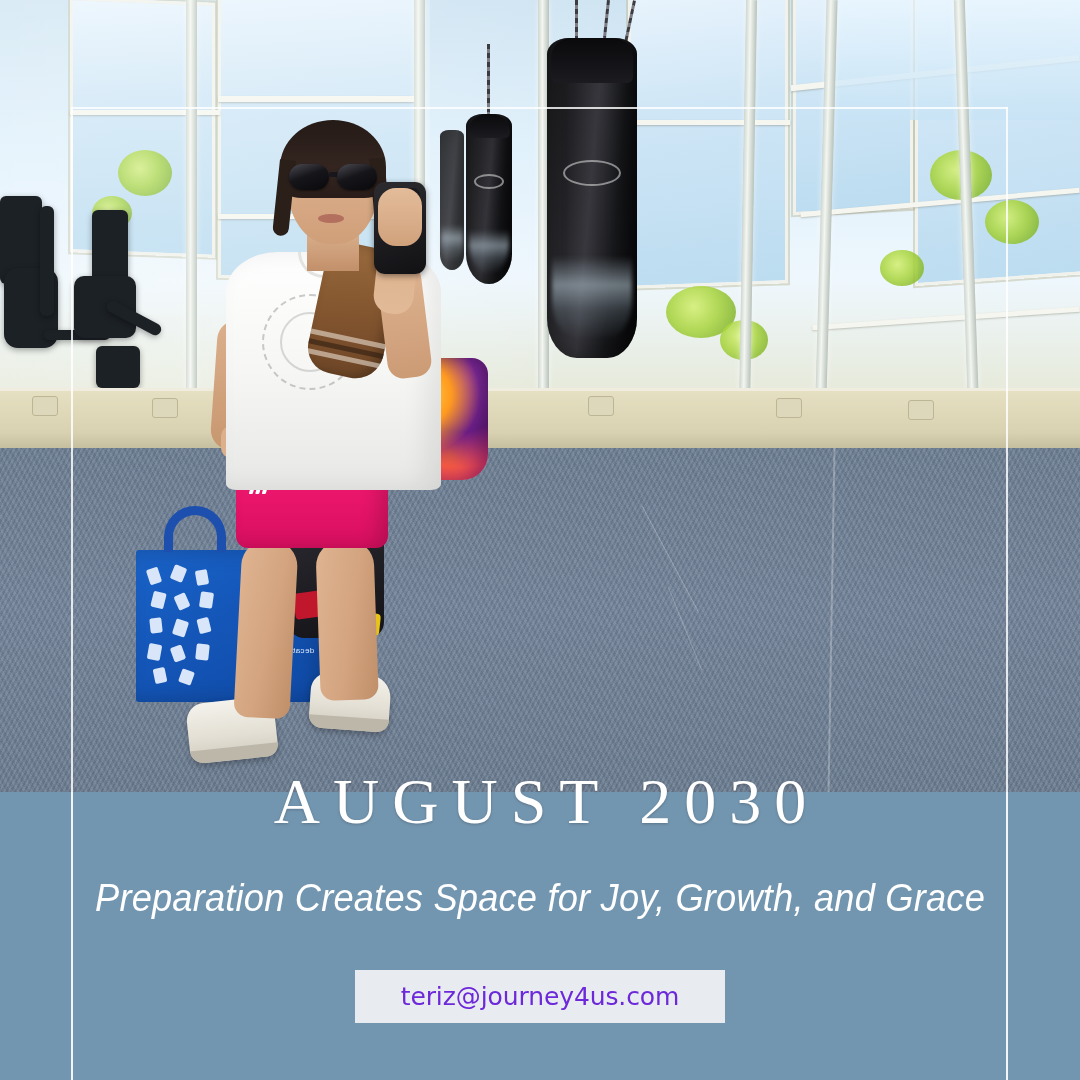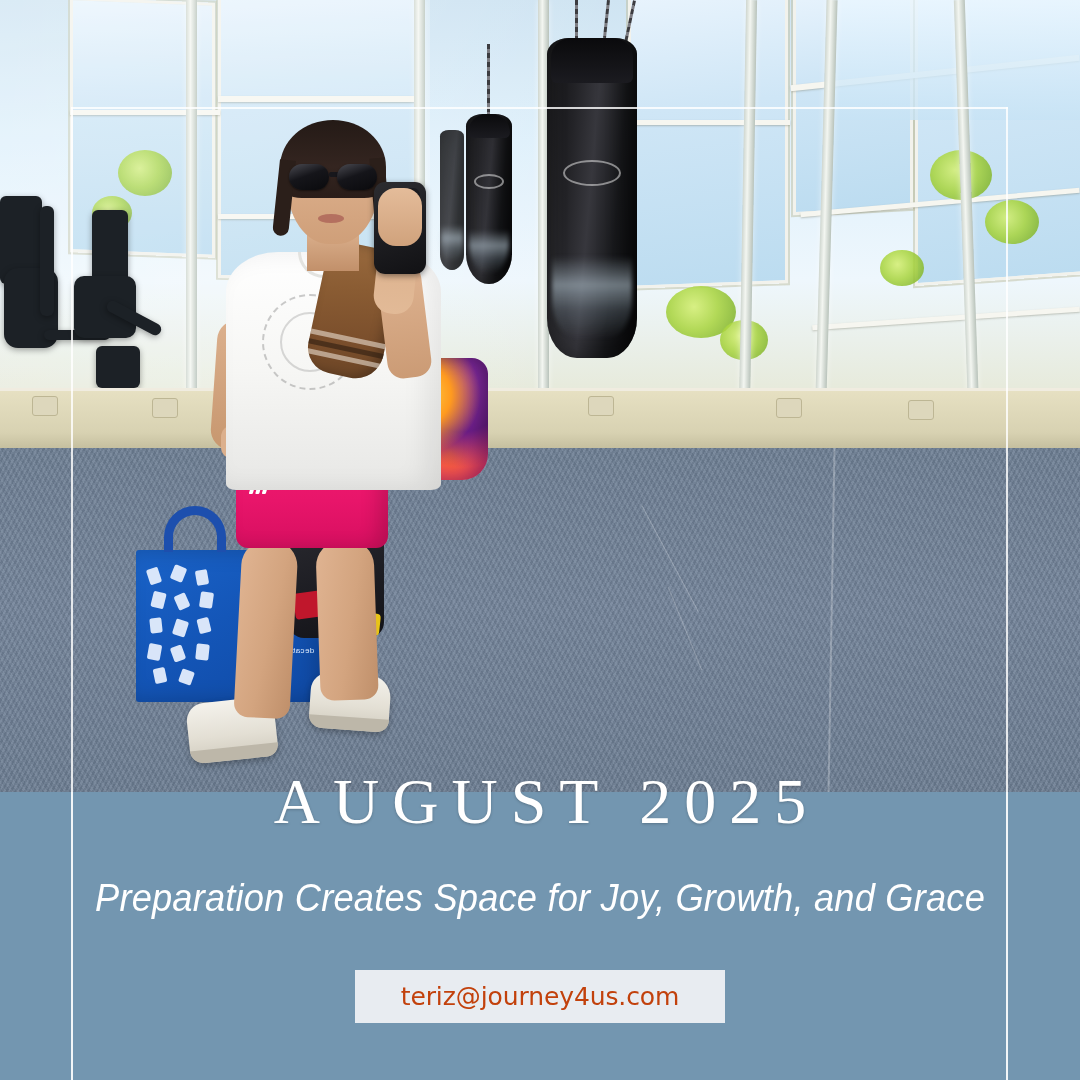--- a/index.html
+++ b/index.html
@@ -381,21 +381,21 @@
   }
 
   .email-box {
     position:absolute; left:355px; top:970px;
     width:370px; height:53px;
     background:#e8ecf1;
     display:flex; align-items:center; justify-content:center;
   }
   .email-text {
     font-family:"DejaVu Sans","Liberation Sans", sans-serif;
-    font-size:25px; color:#c2410c; letter-spacing:-.1px;
+    font-size:25px; color:#6d28d9; letter-spacing:-.1px;
   }
 </style>
 </head>
 <body>
 
 <div id="poster">
 
   <div class="photo">
 
     <div class="wall"></div>
@@ -568,20 +568,20 @@
 
   <div class="banner">
     <div class="frame-left2"></div>
     <div class="frame-right2"></div>
   </div>
 
   <div class="frame-line frame-top"></div>
   <div class="frame-line frame-left"></div>
   <div class="frame-line frame-right"></div>
 
-  <div class="title">AUGUST 2025</div>
+  <div class="title">AUGUST 2030</div>
   <div class="subtitle">Preparation Creates Space for Joy, Growth, and Grace</div>
 
   <div class="email-box">
     <span class="email-text">teriz@journey4us.com</span>
   </div>
 
 </div>
 
 </body></html>

